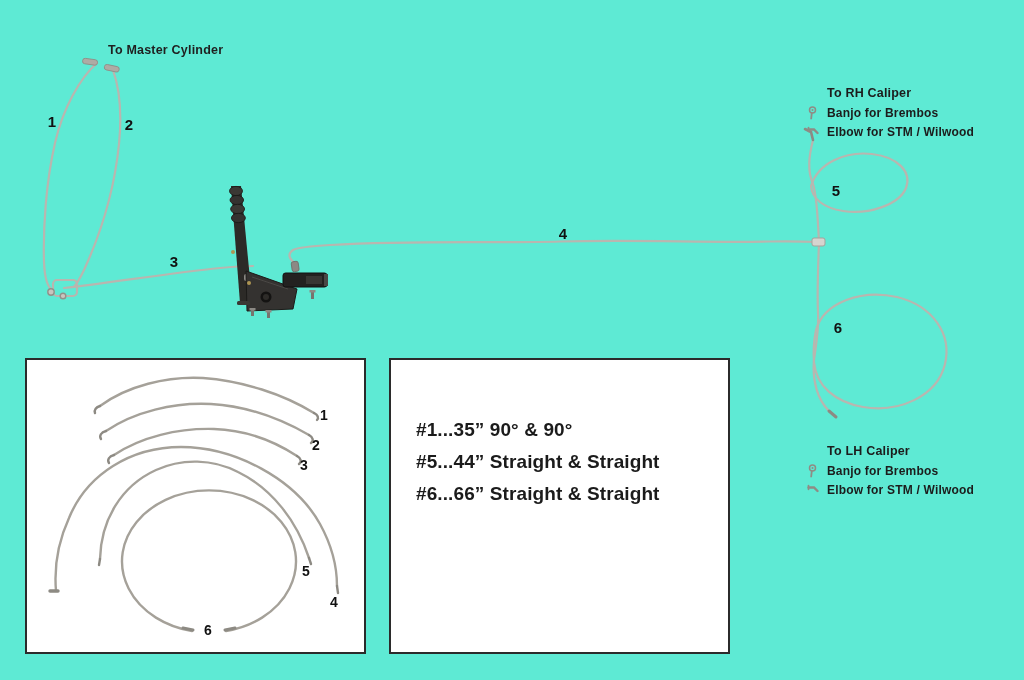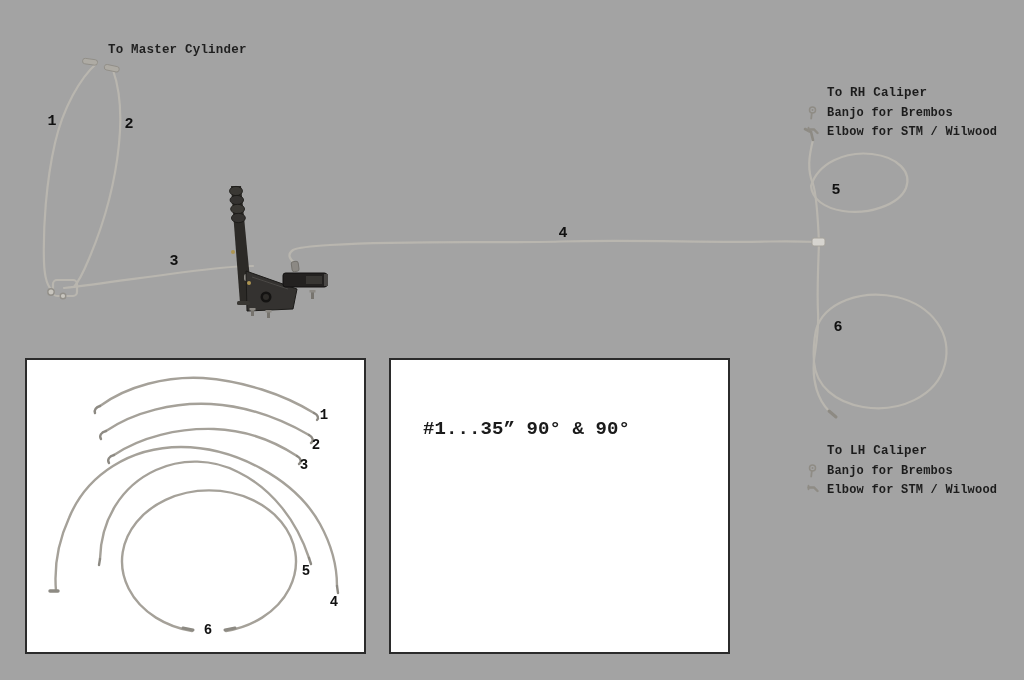--- a/index.html
+++ b/index.html
@@ -1,32 +1,32 @@
 <!DOCTYPE html>
 <html><head>
 <meta charset="utf-8">
 <style>
   html,body{margin:0;padding:0;background:#ffffff;}
   .canvas{
-    position:relative;width:1024px;height:680px;background:#a3a3a3;
-    font-family:Liberation Mono, monospace;color:#1c1c1c;overflow:hidden;
+    position:relative;width:1024px;height:680px;background:#5eead4;
+    font-family:Liberation Sans, sans-serif;color:#1c1c1c;overflow:hidden;
   }
   .abs{position:absolute;}
   .lbl{font-weight:700;color:#1f1f1f;white-space:nowrap;}
   .lbl-sm{font-size:12.5px;line-height:19px;letter-spacing:.2px;}
   .marker{font-weight:700;font-size:15px;color:#111;transform:translate(-50%,-50%);}
   .marker-box{font-weight:700;font-size:14px;color:#111;transform:translate(-50%,-50%);}
   .caliper-block{width:220px;}
   .caliper-title{margin-left:21px;font-size:12.5px;line-height:19px;font-weight:700;letter-spacing:.2px;}
   .caliper-row{display:flex;align-items:center;height:19px;}
   .caliper-row .icon{width:13px;margin-right:8px;display:flex;justify-content:center;}
   .caliper-row .txt{font-size:12px;font-weight:700;letter-spacing:.2px;}
   .box{position:absolute;border:2px solid #2b2b2b;background:#fff;box-sizing:border-box;}
   #parts-box{left:25px;top:358px;width:341px;height:296px;}
-  #legend-box{left:389px;top:358px;width:341px;height:296px;padding-left:7px;}
+  #legend-box{left:389px;top:358px;width:341px;height:296px;}
   .legend-list{padding:54px 0 0 25px;}
   .legend-row{font-size:19px;font-weight:700;line-height:31.8px;color:#1b1b1b;white-space:nowrap;letter-spacing:.1px;}
   svg{display:block;}
 </style>
 </head>
 <body>
 
 <div class="canvas">
 
   <svg class="abs" style="left:0;top:0;" width="1024" height="680" viewBox="0 0 1024 680">
@@ -176,16 +176,18 @@
     <div class="abs marker-box" style="left:289px;top:85px;">2</div>
     <div class="abs marker-box" style="left:277px;top:105px;">3</div>
     <div class="abs marker-box" style="left:307px;top:242px;">4</div>
     <div class="abs marker-box" style="left:279px;top:211px;">5</div>
     <div class="abs marker-box" style="left:181px;top:270px;">6</div>
   </div>
 
   <div class="box" id="legend-box">
     <div class="legend-list">
       <div class="legend-row">#1...35” 90° &amp; 90°</div>
+      <div class="legend-row">#5...44” Straight &amp; Straight</div>
+      <div class="legend-row">#6...66” Straight &amp; Straight</div>
     </div>
   </div>
 
 </div>
 
 </body></html>

